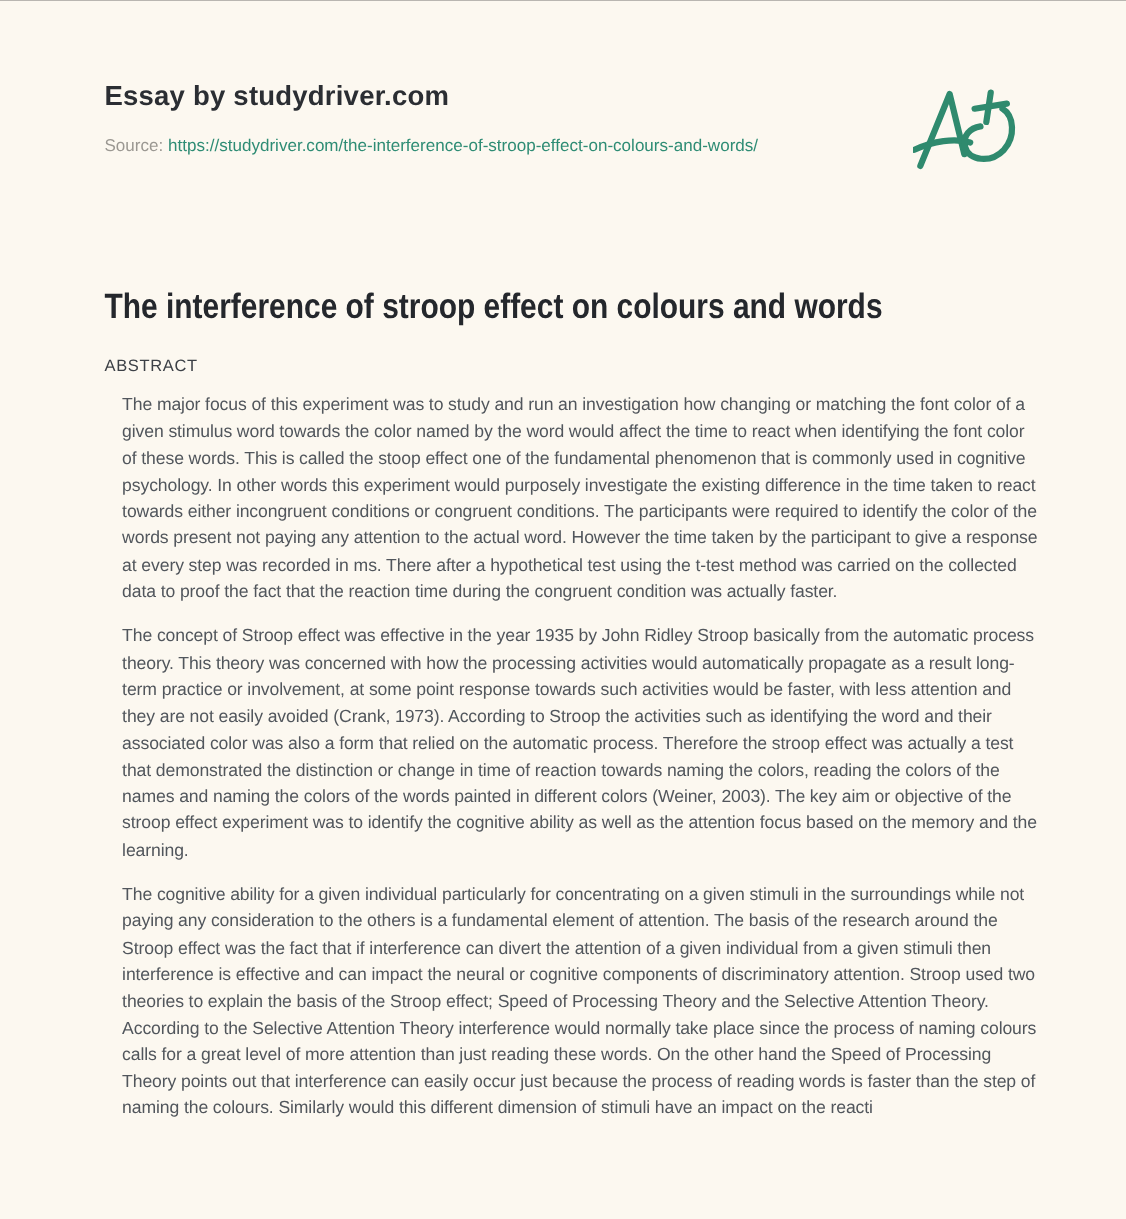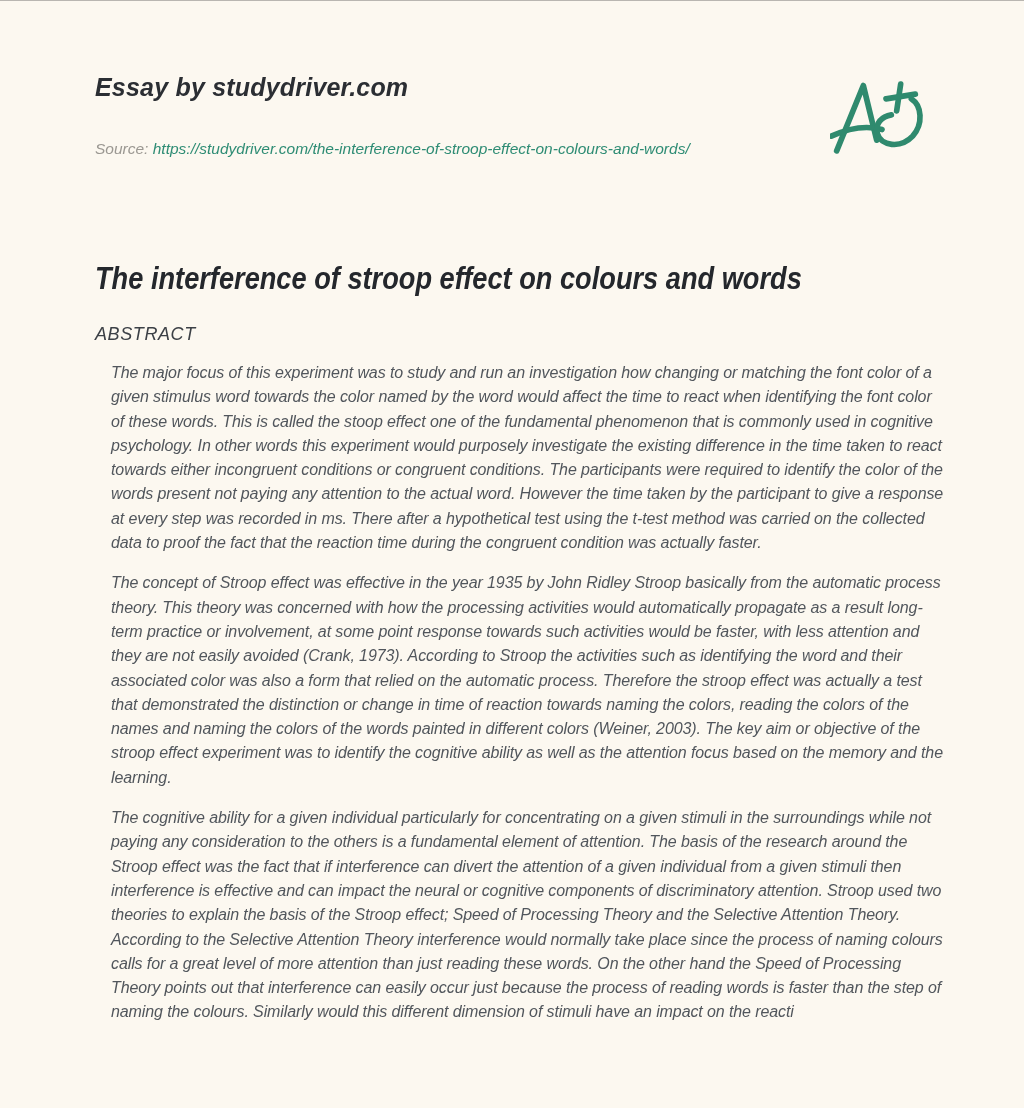--- a/index.html
+++ b/index.html
@@ -13,36 +13,35 @@
     width: 1024px;
     height: 1108px;
     background: #fcf8f0;
     overflow: hidden;
     border-top: 1px solid rgba(60,60,60,0.35);
     box-sizing: border-box;
   }
   .content {
     padding: 72px 94px 0 95px;
     box-sizing: border-box;
-    font-style: italic;
   }
   header.masthead {
     display: flex;
     justify-content: space-between;
     align-items: flex-start;
   }
   .site-title {
     margin: 0;
     font-size: 25px;
     font-weight: bold;
     color: #2b2e33;
     letter-spacing: 0.2px;
   }
   .source-line {
-    margin: 38px 0 0 0;
+    margin: 22px 0 0 0;
     font-size: 15.5px;
     color: #9a9astroke;
   }
   .source-label {
     color: #9b9892;
   }
   .source-link {
     color: #2e8c74;
     text-decoration: none;
   }
@@ -57,21 +56,21 @@
     font-size: 32px;
     font-weight: bold;
     color: #24272c;
     white-space: nowrap;
     transform: scale(0.85, 1);
     transform-origin: left center;
     letter-spacing: 0px;
   }
   .section-heading {
     margin: 27px 0 0 0;
-    font-size: 18px;
+    font-size: 15px;
     font-weight: normal;
     color: #3c4046;
     letter-spacing: 0.6px;
   }
   .body-para {
     margin: 16px 0 0 16px;
     width: 836px;
     font-size: 16px;
     line-height: 24.3px;
     color: #51565c;

